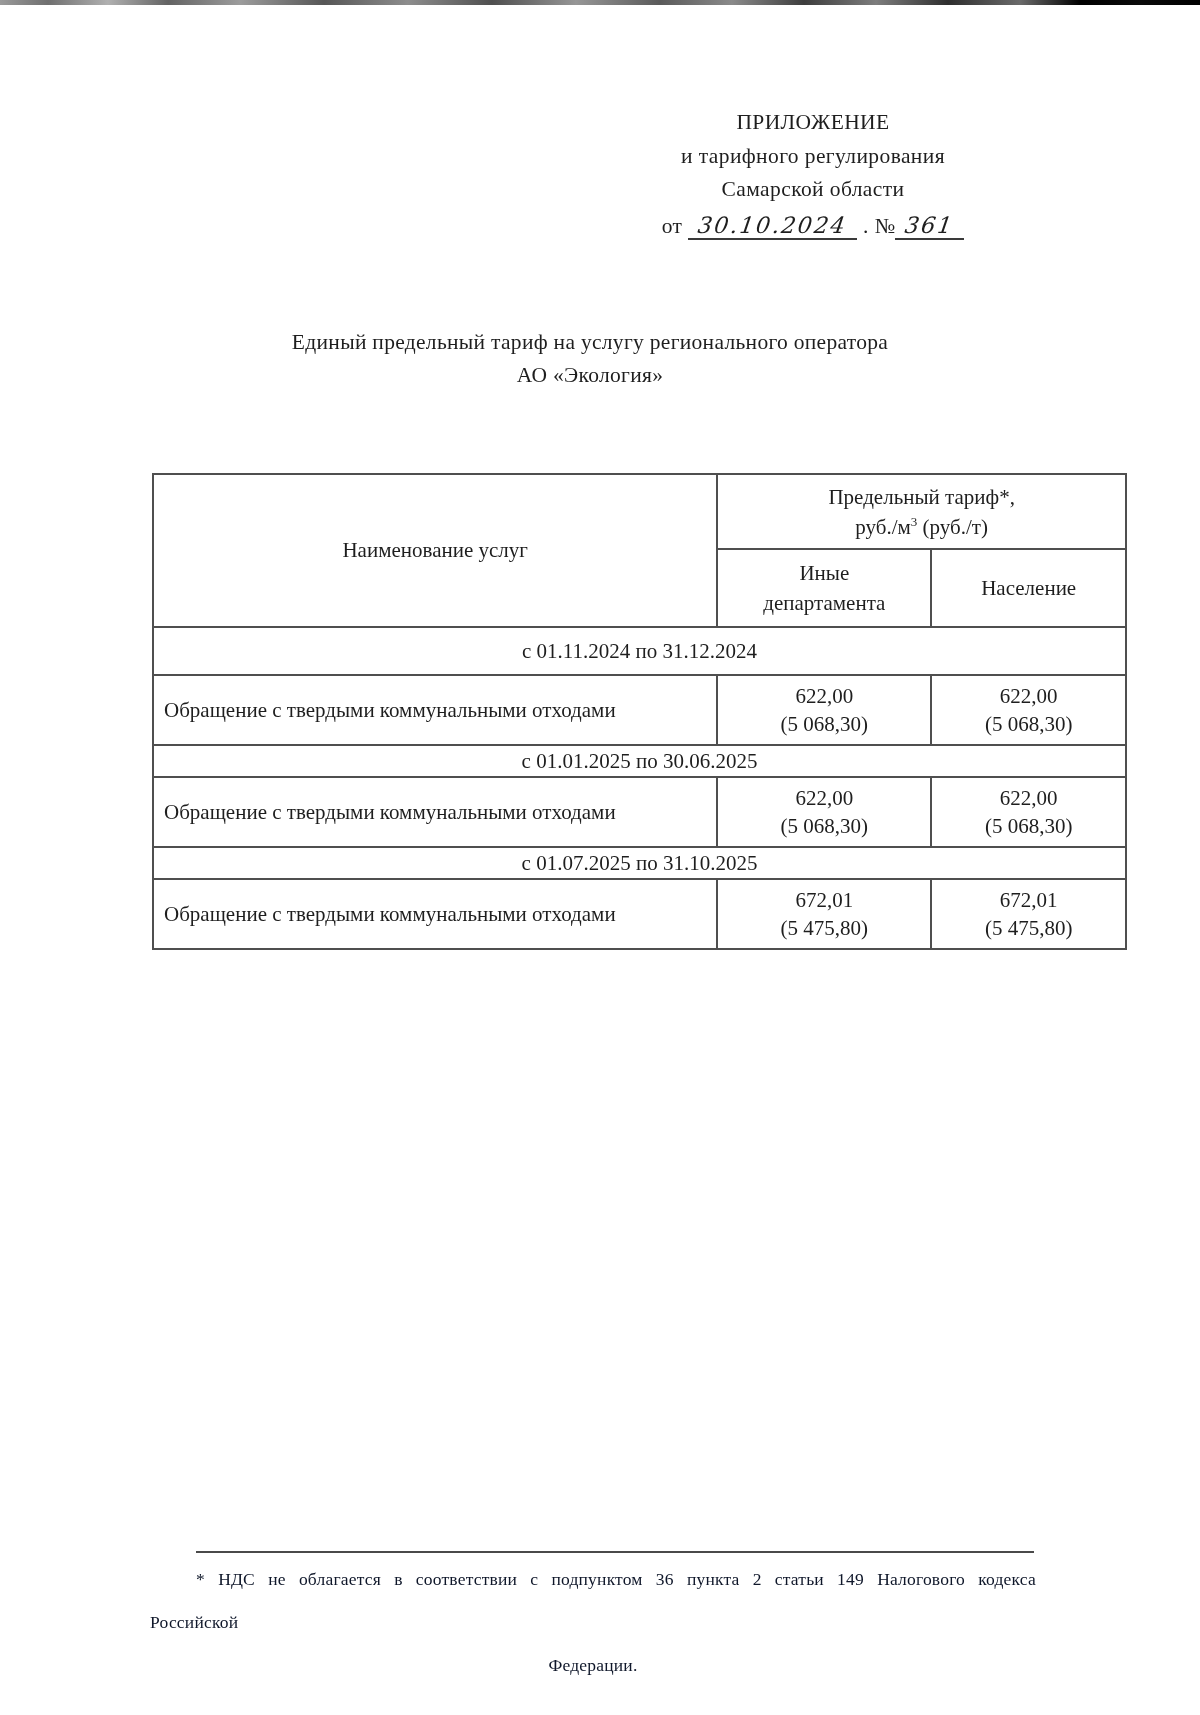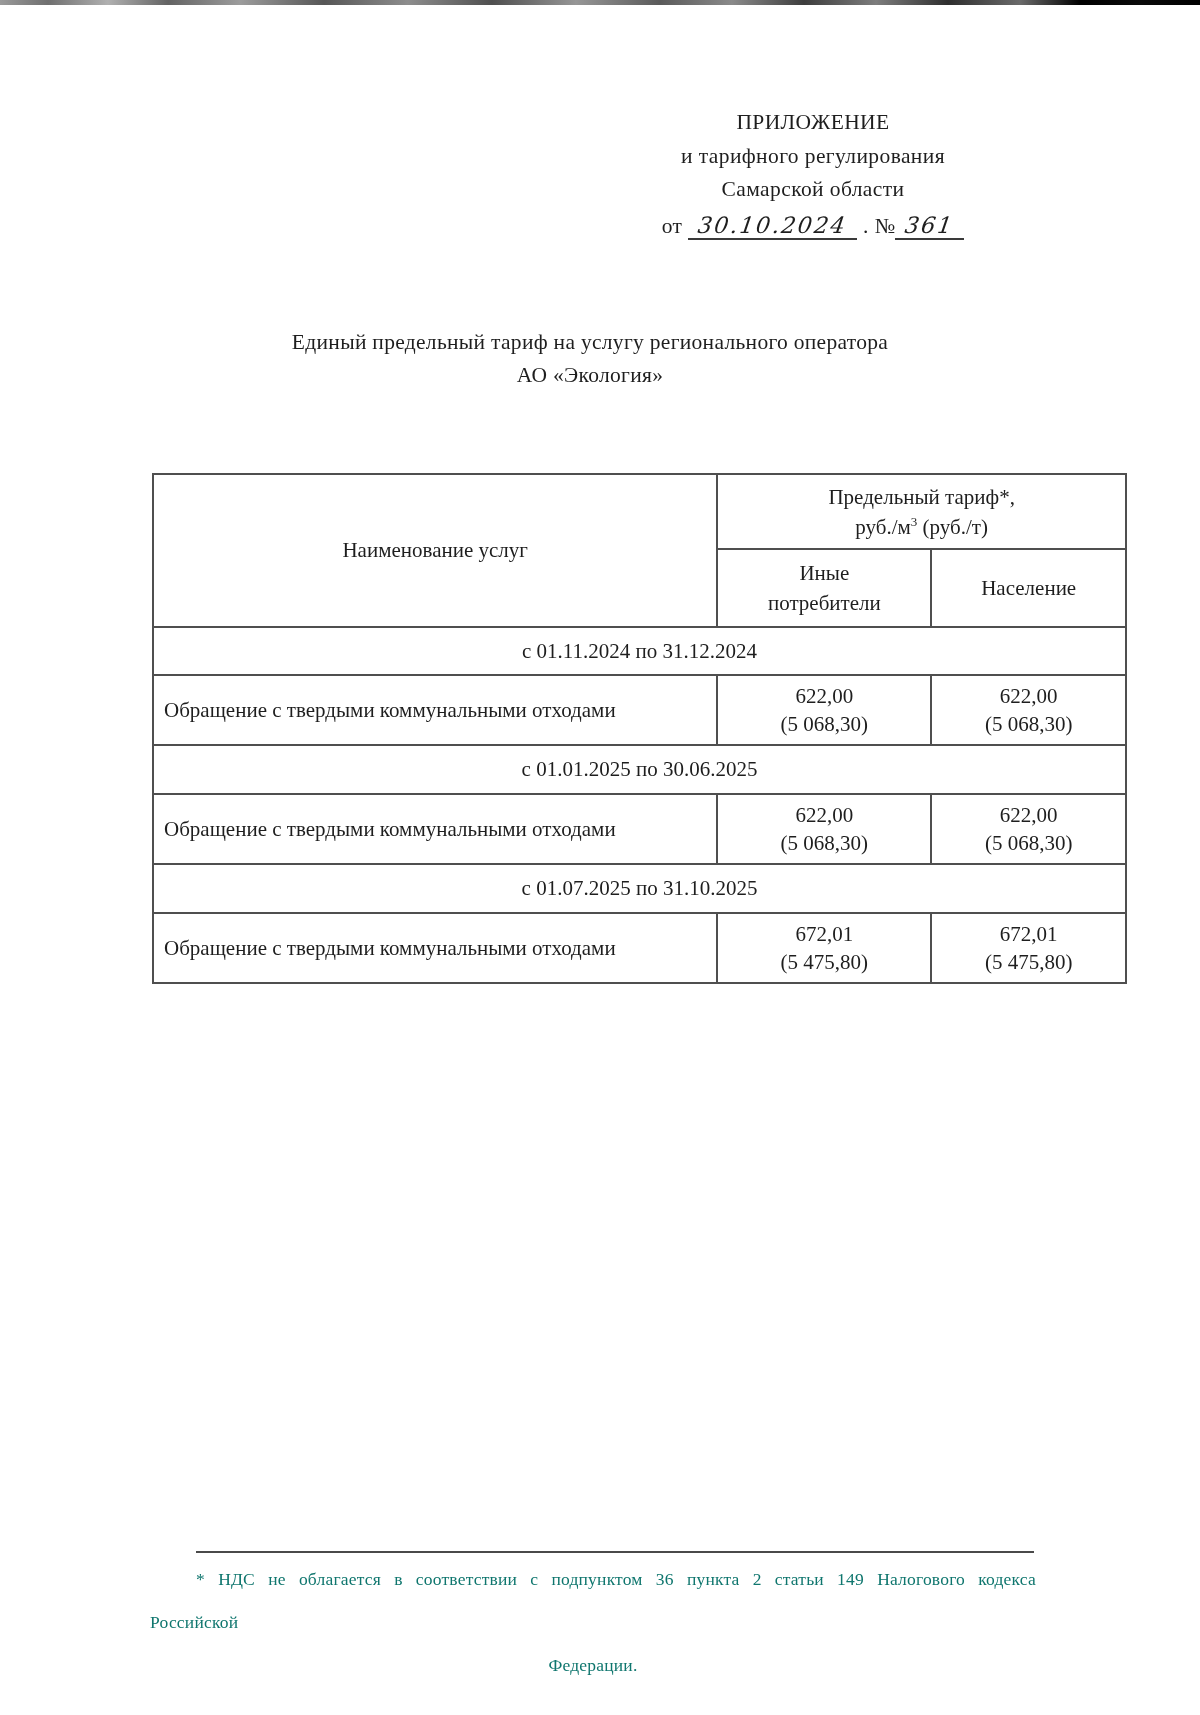--- a/index.html
+++ b/index.html
@@ -64,38 +64,38 @@
     margin-top: 26px;
   }
   col.c-name { width: 58%; }
   col.c-other { width: 22%; }
   col.c-pop  { width: 20%; }
   .th-tariff { line-height: 30px; padding: 4px 0 !important; }
   .th-sub { line-height: 30px; padding: 2px 26px !important; }
   .row-header-1 { height: 75px; }
   .row-header-2 { height: 78px; }
   .row-section-1 { height: 48px; padding-left: 41px; }
-  .row-section  { height: 49px; }
+  .row-section  { height: 32px; }
   .row-data { height: 70px; }
   .cell-service {
     text-align: left !important;
     padding: 6px 46px 6px 10px !important;
     line-height: 31px;
   }
   .cell-value { line-height: 28px; }
   sup.m3 { font-size: 13px; vertical-align: super; line-height: 0; }
 
   
   .footnote-rule {
     position: absolute; top: 1551px; left: 196px; width: 838px;
     border-top: 2px solid #4a4a4a;
   }
   .footnote {
     position: absolute; top: 1558px; left: 150px; width: 886px;
-    font-size: 17.5px; line-height: 43px; color: #0f766e;
+    font-size: 17.5px; line-height: 43px; color: #0f172a;
     letter-spacing: 0.2px;
   }
   .footnote .fl1 {
     text-indent: 46px;
     text-align: justify;
     text-align-last: justify;
     word-spacing: 2px;
   }
   .footnote .fl2 { text-align: center; }
 </style>
@@ -130,21 +130,21 @@
     </colgroup>
     <tbody>
       <tr class="row-header-1">
         <td rowspan="2">Наименование услуг</td>
         <td colspan="2" class="th-tariff">
           <div>Предельный тариф*,</div>
           <div><span>руб./м</span><sup class="m3">3</sup><span> (руб./т)</span></div>
         </td>
       </tr>
       <tr class="row-header-2">
-        <td class="th-sub">Иные потребители</td>
+        <td class="th-sub">Иные департамента</td>
         <td class="th-sub">Население</td>
       </tr>
 
       <tr class="row-section-1">
         <td colspan="3">с 01.11.2024 по 31.12.2024</td>
       </tr>
       <tr class="row-data">
         <td class="cell-service">Обращение с твердыми коммунальными отходами</td>
         <td class="cell-value">
           <div>622,00</div>

